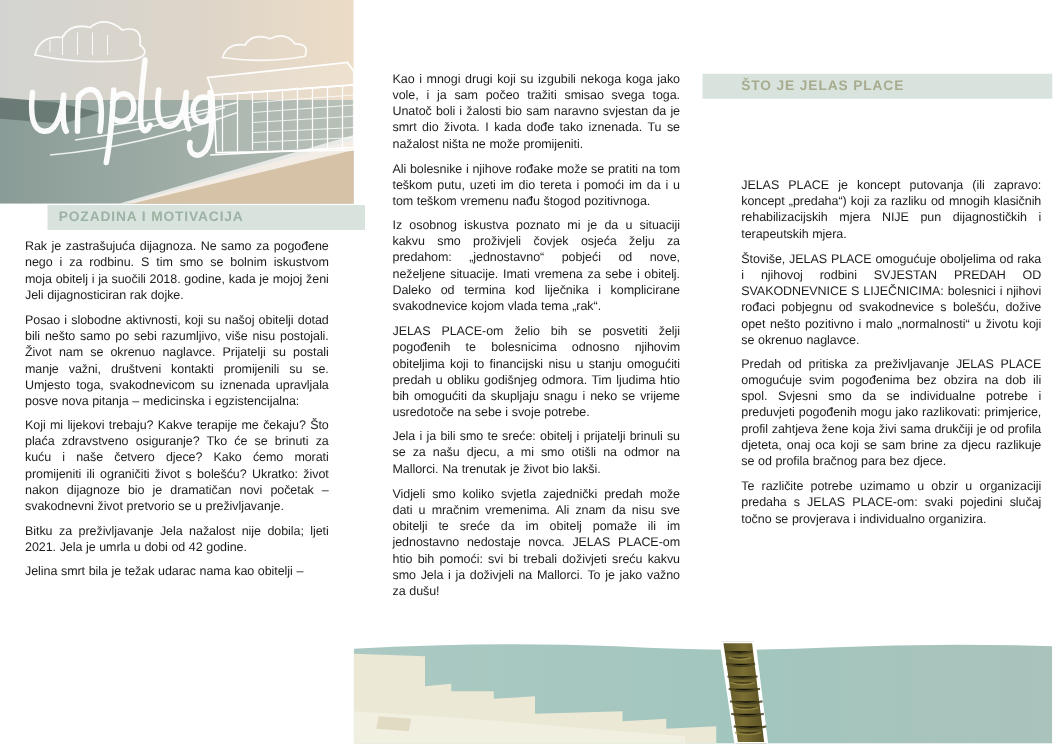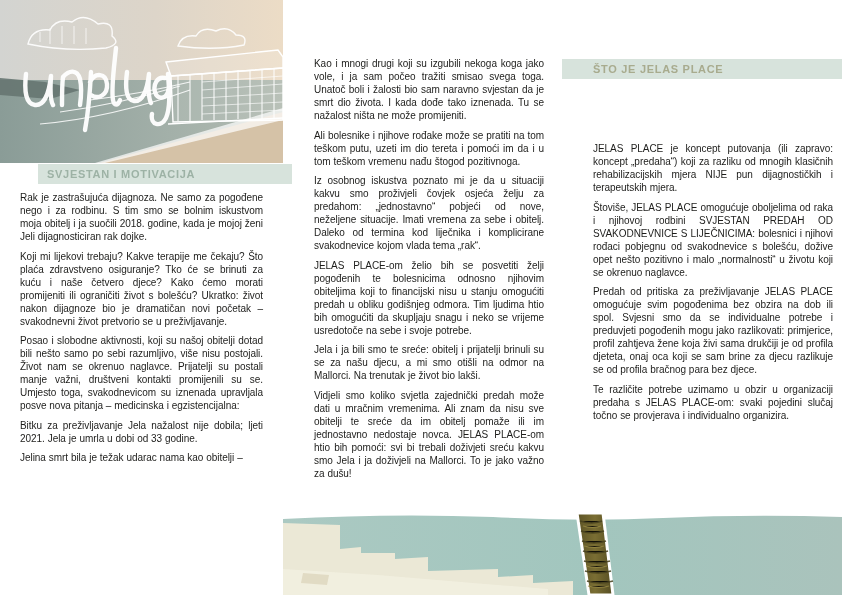--- a/index.html
+++ b/index.html
@@ -91,28 +91,28 @@
         <path d="M62,105 C62,96 62,84 63,77 M63,77 C69,70 77,69 80,79 C82,88 81,98 80,105"></path>
         <path d="M91,72 C90,92 88,114 85,130 M90,82 C95,72 106,73 107,84 C108,95 98,100 91,95"></path>
         <path d="M116,48 C114,68 111,88 113,100 C114,106 118,106 120,100"></path>
         <path d="M127,72 C125,88 126,100 134,101 C142,102 147,92 149,74 M149,74 C148,88 148,97 151,103"></path>
         <path d="M165,78 C157,76 153,85 155,92 C157,99 165,100 168,92 C170,84 169,78 168,74 M168,74 C169,90 171,106 166,118 C161,128 150,125 152,114"></path>
       </g>
     </svg>
   </div>
 
   <div class="band band-left">
-    <span>SVJESTAN I MOTIVACIJA</span>
+    <span>POZADINA I MOTIVACIJA</span>
   </div>
 
   <div class="col col1">
       <p>Rak je zastrašujuća dijagnoza. Ne samo za pogođene nego i za rodbinu.  S tim smo se bolnim iskustvom moja obitelj i ja suočili 2018. godine, kada je mojoj ženi Jeli dijagnosticiran rak dojke.</p>
+      <p>Posao i slobodne aktivnosti, koji su našoj obitelji dotad bili nešto samo po sebi razumljivo, više nisu postojali. Život nam se okrenuo naglavce. Prijatelji su postali manje važni, društveni kontakti promijenili su se. Umjesto toga, svakodnevicom su iznenada upravljala posve nova pitanja – medicinska i egzistencijalna:</p>
       <p>Koji mi lijekovi trebaju? Kakve terapije me čekaju? Što plaća zdravstveno osiguranje? Tko će se brinuti za kuću i naše četvero djece? Kako ćemo morati promijeniti ili ograničiti život s bolešću? Ukratko: život nakon dijagnoze bio je dramatičan novi početak – svakodnevni život pretvorio se u preživljavanje.</p>
-      <p>Posao i slobodne aktivnosti, koji su našoj obitelji dotad bili nešto samo po sebi razumljivo, više nisu postojali. Život nam se okrenuo naglavce. Prijatelji su postali manje važni, društveni kontakti promijenili su se. Umjesto toga, svakodnevicom su iznenada upravljala posve nova pitanja – medicinska i egzistencijalna:</p>
-      <p>Bitku za preživljavanje Jela nažalost nije dobila; ljeti 2021. Jela je umrla u dobi od 33 godine.</p>
+      <p>Bitku za preživljavanje Jela nažalost nije dobila; ljeti 2021. Jela je umrla u dobi od 42 godine.</p>
       <p>Jelina smrt bila je težak udarac nama kao obitelji –</p>
     </div>
 
   <div class="col col2">
       <p>Kao i mnogi drugi koji su izgubili nekoga koga jako vole, i ja sam počeo tražiti smisao svega toga. Unatoč boli i žalosti bio sam naravno svjestan da je smrt dio života. I kada dođe tako iznenada. Tu se  nažalost ništa ne može promijeniti.</p>
       <p>Ali bolesnike i njihove rođake može se pratiti na tom teškom putu, uzeti im dio tereta i pomoći im da i u tom teškom vremenu nađu štogod pozitivnoga.</p>
       <p>Iz osobnog iskustva poznato mi je da u situaciji kakvu smo proživjeli čovjek osjeća želju za predahom: „jednostavno“ pobjeći od nove, neželjene situacije. Imati vremena za sebe i obitelj. Daleko od termina kod liječnika i komplicirane svakodnevice kojom vlada tema „rak“.</p>
       <p>JELAS PLACE-om želio bih se posvetiti želji pogođenih te bolesnicima odnosno njihovim obiteljima koji to financijski nisu u stanju omogućiti predah u obliku godišnjeg odmora. Tim ljudima htio bih omogućiti da skupljaju snagu i neko se vrijeme usredotoče na sebe i svoje potrebe.</p>
       <p>Jela i ja bili smo te sreće: obitelj i prijatelji brinuli su se za našu djecu, a mi smo otišli na odmor na Mallorci. Na trenutak je život bio lakši.</p>
       <p>Vidjeli smo koliko svjetla zajednički predah može dati u mračnim vremenima. Ali znam da nisu sve obitelji te sreće da im obitelj pomaže ili im jednostavno nedostaje novca. JELAS PLACE-om htio bih pomoći: svi bi trebali doživjeti sreću kakvu smo Jela i ja doživjeli na Mallorci. To je jako važno za dušu!</p>

